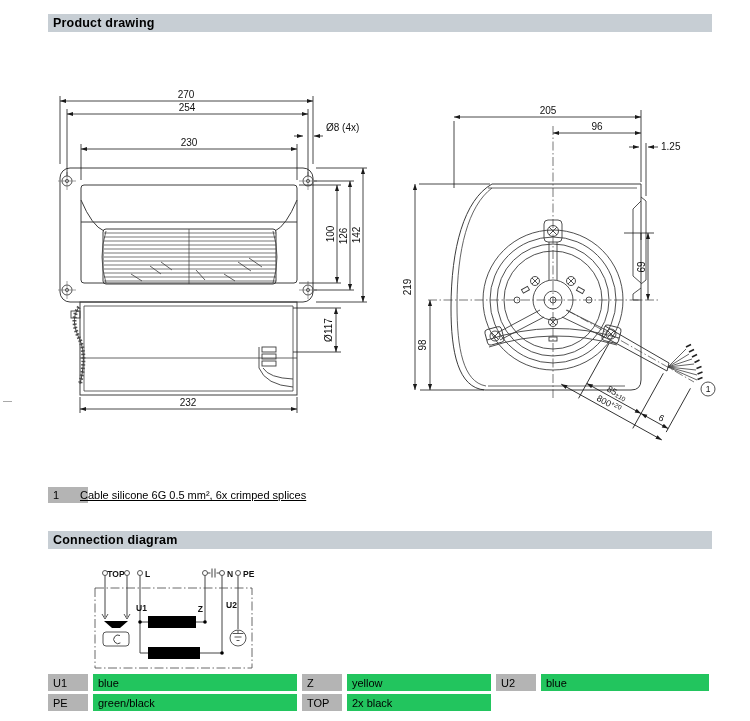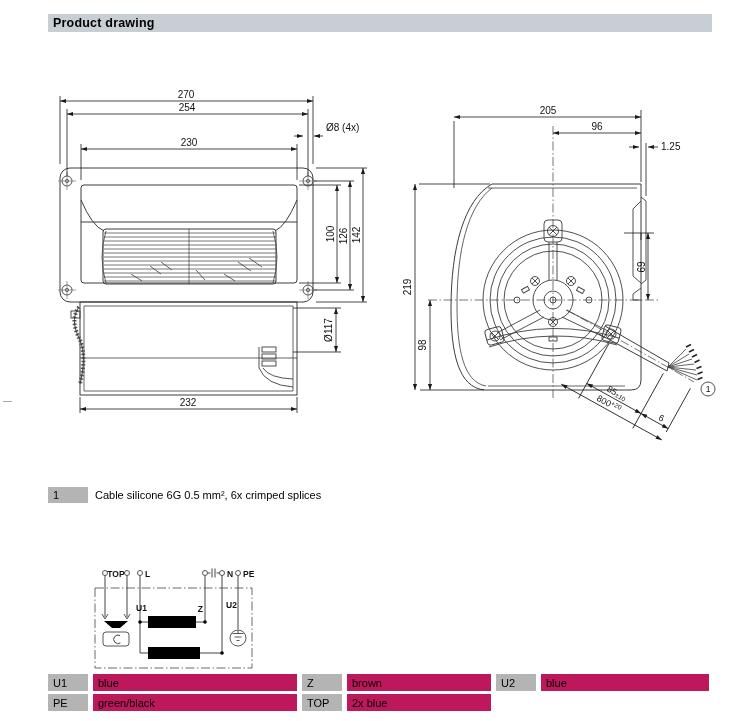--- a/index.html
+++ b/index.html
@@ -3,25 +3,25 @@
 <meta charset="utf-8">
 <style>
   html,body{margin:0;padding:0;background:#fff;}
   .page{position:relative;width:750px;height:721px;background:#fff;overflow:hidden;
         font-family:"Liberation Sans",sans-serif;color:#000;}
   .sechdr{position:absolute;left:48px;width:664px;height:18px;background:#c7ced4;
           font-weight:bold;font-size:12.5px;line-height:18px;padding-left:5px;
           box-sizing:border-box;letter-spacing:.2px;}
   .notebar{position:absolute;left:48px;top:487px;height:16px;font-size:11px;line-height:16px;}
   .notebar .idx{position:absolute;left:0;top:0;width:40px;height:16px;background:#b4b4b4;padding-left:5px;box-sizing:border-box;}
-  .notebar .txt{position:absolute;left:47px;top:0;width:600px;height:16px;white-space:nowrap;}
+  .notebar .txt{position:absolute;left:32px;top:0;width:600px;height:16px;white-space:nowrap;text-decoration:underline;}
   table.wires{position:absolute;left:48px;top:674px;border-collapse:separate;border-spacing:0;font-size:11px;}
   table.wires td{height:17px;padding:0 0 0 5px;vertical-align:middle;box-sizing:border-box;}
   td.lbl{background:#b4b4b4;}
-  td.val{background:#be185d;}
+  td.val{background:#22c55e;}
   td.gap{background:#fff;padding:0;}
   tr.sp td{height:3px;padding:0;background:#fff;}
   svg text{font-family:"Liberation Sans",sans-serif;fill:#111;}
   .marginmark{position:absolute;left:3px;top:401px;width:9px;height:1px;background:#a9a9a9;}
 </style>
 </head>
 <body>
 
 <div class="page">
 
@@ -193,20 +193,21 @@
         </g>
       </g>
     </g>
   </svg>
 
   <div class="notebar">
     <div class="idx">1</div>
     <div class="txt">Cable silicone 6G 0.5 mm², 6x crimped splices</div>
   </div>
 
+  <div class="sechdr" style="top:531px;">Connection diagram</div>
 
   <svg style="position:absolute;left:0;top:555px;" width="750" height="125" viewBox="0 555 750 125">
     <g stroke="#444" fill="none" stroke-width="1">
 
       <g stroke-width="0.9">
         <circle cx="105" cy="573" r="2.5"></circle>
           <circle cx="127" cy="573" r="2.5"></circle>
         <circle cx="140" cy="573" r="2.5"></circle>
         <circle cx="205" cy="573" r="2.5"></circle>
           <circle cx="222" cy="573" r="2.5"></circle>
@@ -254,37 +255,37 @@
 
   <table class="wires">
     <tbody>
         <tr>
       <td class="lbl" style="width:40px">U1</td>
       <td class="gap" style="width:3px"></td>
       <td class="val" style="width:204px">blue</td>
       <td class="gap" style="width:4px"></td>
       <td class="lbl" style="width:40px">Z</td>
       <td class="gap" style="width:3px"></td>
-      <td class="val" style="width:144px">brown</td>
+      <td class="val" style="width:144px">yellow</td>
       <td class="gap" style="width:4px"></td>
       <td class="lbl" style="width:40px">U2</td>
       <td class="gap" style="width:3px"></td>
       <td class="val" style="width:168px">blue</td>
     </tr>
     <tr class="sp">
           <td colspan="11"></td>
         </tr>
     <tr>
       <td class="lbl">PE</td>
       <td class="gap"></td>
       <td class="val">green/black</td>
       <td class="gap"></td>
       <td class="lbl">TOP</td>
       <td class="gap"></td>
-      <td class="val">2x blue</td>
+      <td class="val">2x black</td>
       <td class="gap"></td>
       <td class="gap" style="width:40px"></td>
       <td class="gap"></td>
       <td class="gap" style="width:168px"></td>
     </tr>
   </tbody>
     </table>
 
 </div>
 

